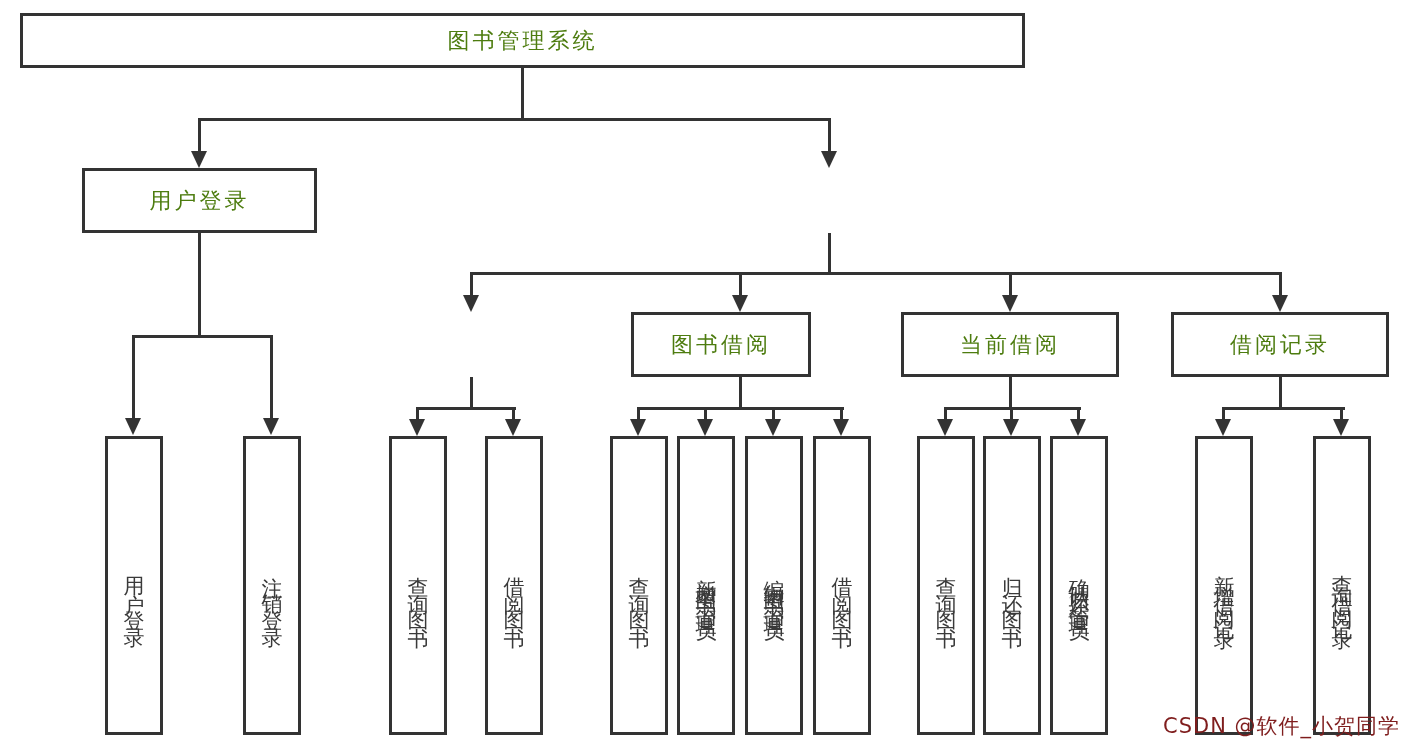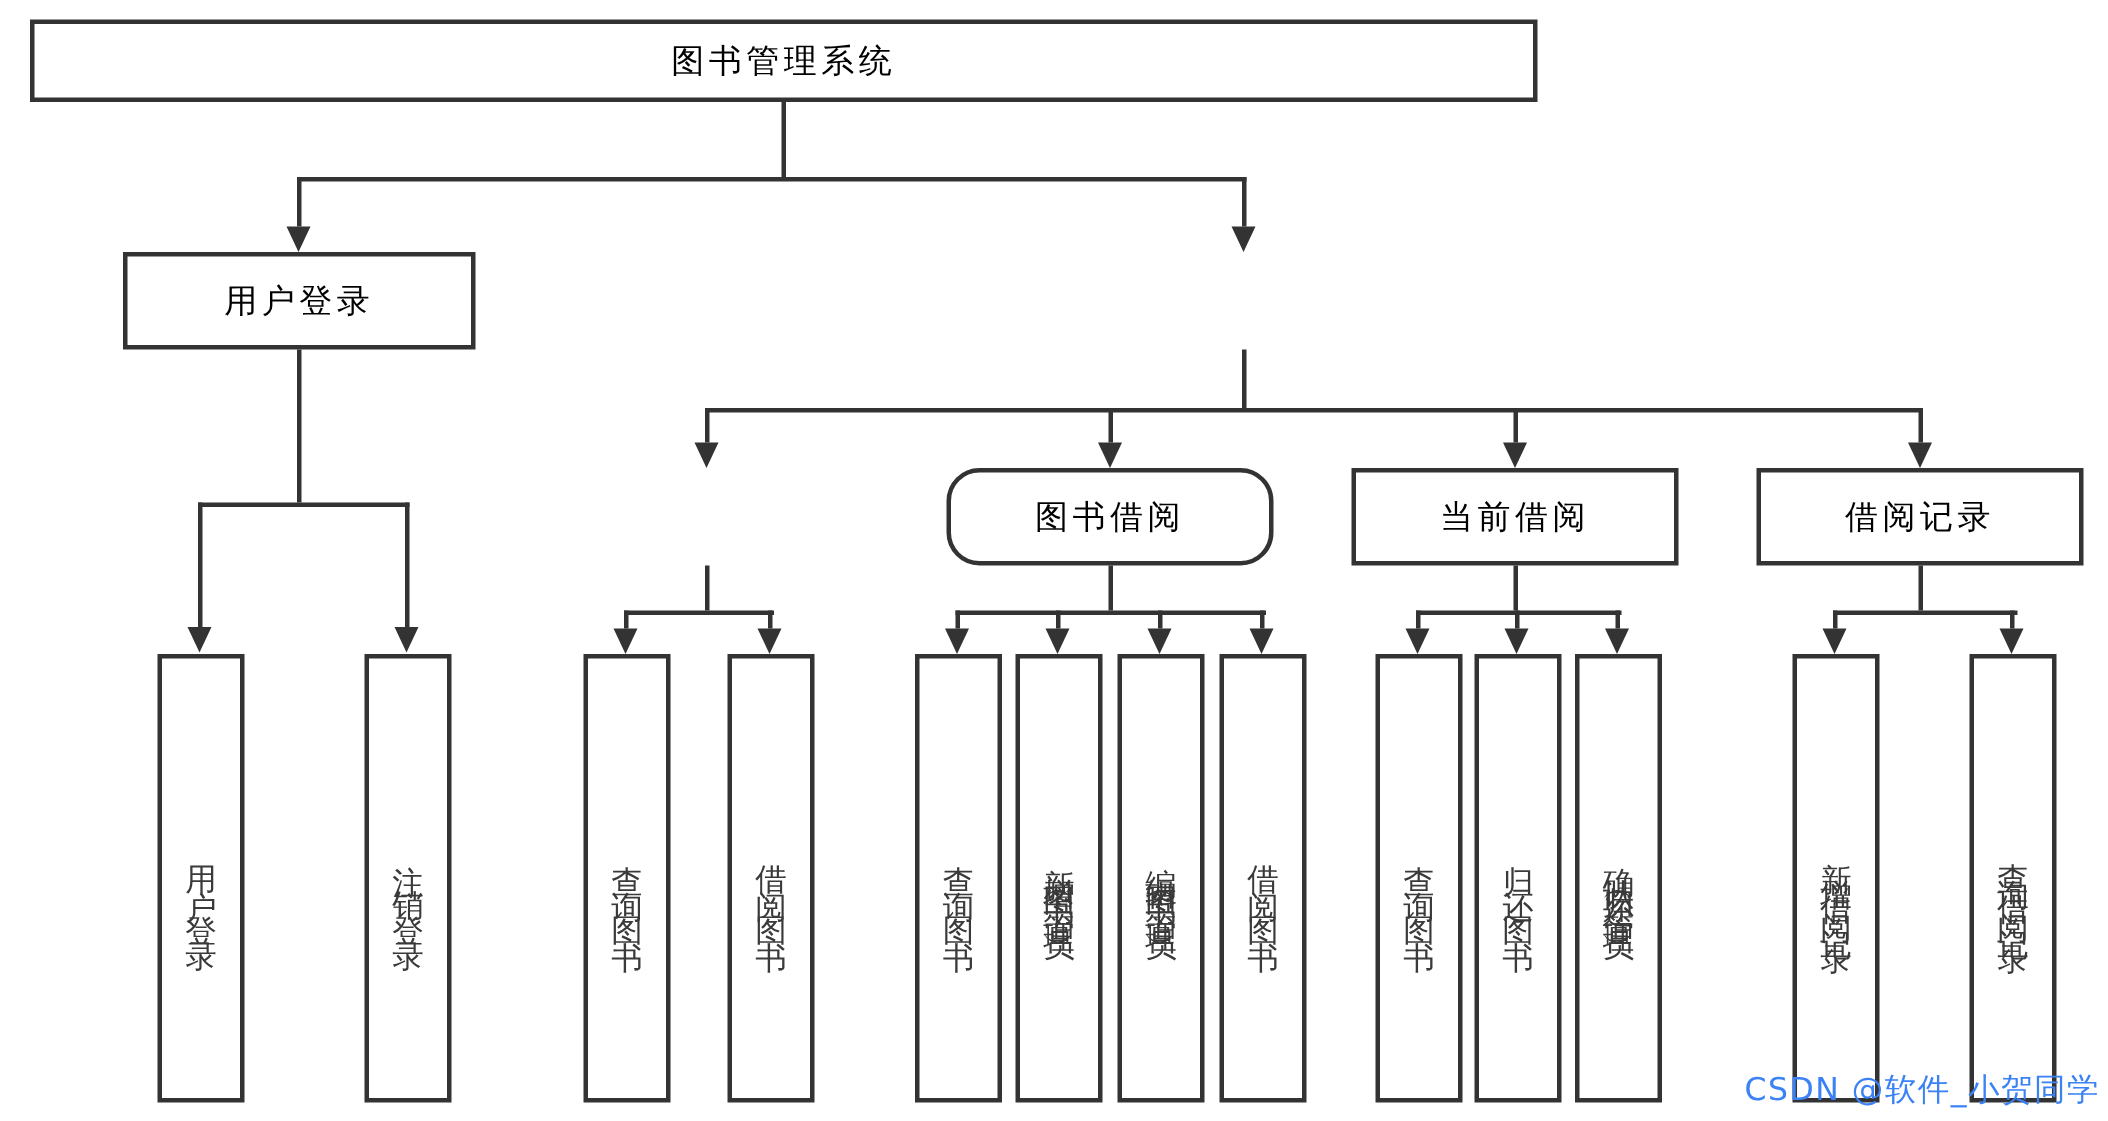--- a/index.html
+++ b/index.html
@@ -13,21 +13,21 @@
   }
   
   .box {
     position: absolute;
     box-sizing: border-box;
     border: 3px solid #333333;
     background: #ffffff;
     display: flex;
     align-items: center;
     justify-content: center;
-    color: #000000;
+    color: #4d7c0f;
     font-size: 22px;
     letter-spacing: 3px;
     white-space: nowrap;
   }
   .vbox {
     position: absolute;
     box-sizing: border-box;
     border: 3px solid #333333;
     background: #ffffff;
     display: flex;
@@ -57,21 +57,21 @@
     width: 0; height: 0;
     border-left: 8px solid transparent;
     border-right: 8px solid transparent;
     border-top: 17px solid #333333;
   }
   .watermark {
     position: absolute;
     left: 1163px;
     top: 712px;
     font-size: 21px;
-    color: #3b82f6;
+    color: #7f1d1d;
     letter-spacing: 1px;
     z-index: 5;
     white-space: nowrap;
   }
 </style>
 </head>
 <body>
 
 <div class="canvas">
 
@@ -89,21 +89,21 @@
   <div class="arr" style="left:132px; top:335px; height:83px;"></div>
   <div class="arr" style="left:270px; top:335px; height:83px;"></div>
 
   <div class="vl" style="left:828px; top:233px; height:39px;"></div>
   <div class="hl" style="left:470px; top:272px; width:812px;"></div>
   <div class="arr" style="left:470px; top:272px; height:23px;"></div>
   <div class="arr" style="left:739px; top:272px; height:23px;"></div>
   <div class="arr" style="left:1009px; top:272px; height:23px;"></div>
   <div class="arr" style="left:1279px; top:272px; height:23px;"></div>
 
-  <div class="box" style="left:631px; top:312px; width:218px; height:65px;border-radius:22px;">图书借阅</div>
+  <div class="box" style="left:631px; top:312px; width:180px; height:65px;">图书借阅</div>
   <div class="box" style="left:1171px; top:312px; width:218px; height:65px;">借阅记录</div>
   <div class="box" style="left:901px; top:312px; width:218px; height:65px;">当前借阅</div>
 
   <div class="vl" style="left:470px; top:377px; height:30px;"></div>
   <div class="hl" style="left:416px; top:407px; width:100px;"></div>
   <div class="arr" style="left:416px; top:407px; height:12px;"></div>
   <div class="arr" style="left:512px; top:407px; height:12px;"></div>
 
   <div class="vl" style="left:739px; top:377px; height:30px;"></div>
   <div class="hl" style="left:637px; top:407px; width:207px;"></div>

